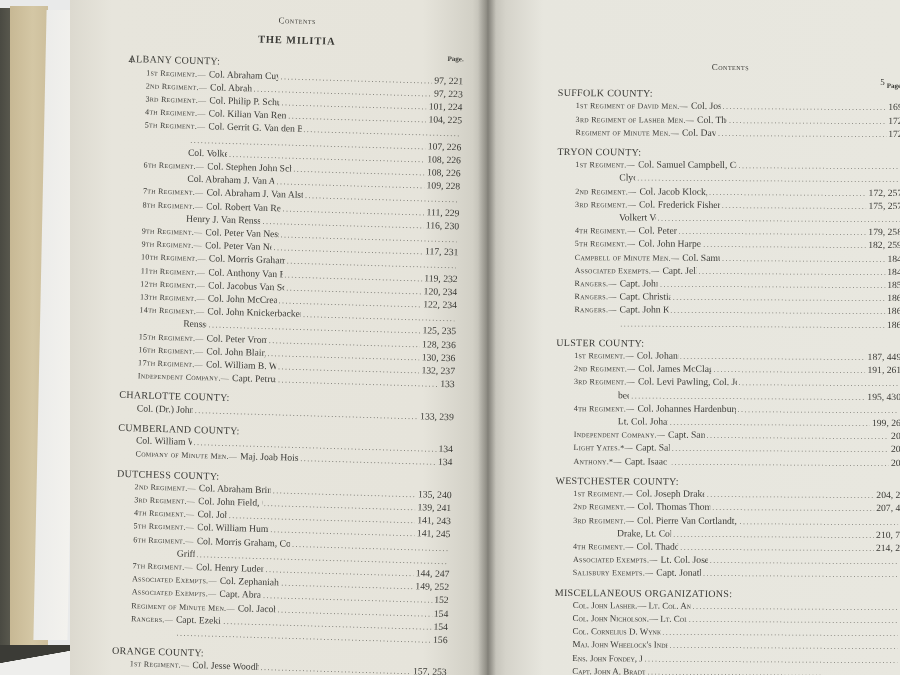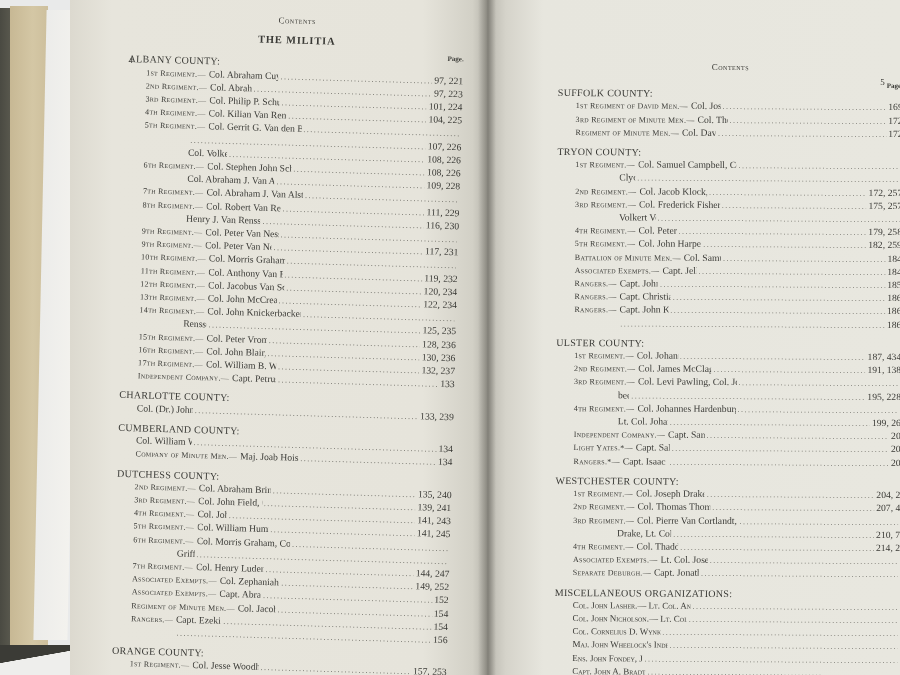--- a/index.html
+++ b/index.html
@@ -350,21 +350,21 @@
   <div class="page-col-head">Page.</div>
   <div id="right-sections">
       <div class="county">SUFFOLK COUNTY:</div>
       <div class="entry">
         <span class="unit">1st Regiment of David Men.—</span>
         <span class="text">Col. Josiah Smith</span>
         <span class="leader"></span>
         <span class="pages">169</span>
       </div>
       <div class="entry">
-        <span class="unit">3rd Regiment of Minute Men.—</span>
+        <span class="unit">3rd Regiment of Lasher Men.—</span>
         <span class="text">Col. Thomas Terry</span>
         <span class="leader"></span>
         <span class="pages">172</span>
       </div>
       <div class="entry">
         <span class="unit">Regiment of Minute Men.—</span>
         <span class="text">Col. David Mulford</span>
         <span class="leader"></span>
         <span class="pages">172</span>
       </div>
@@ -403,21 +403,21 @@
         <span class="leader"></span>
         <span class="pages">179, 258</span>
       </div>
       <div class="entry">
         <span class="unit">5th Regiment.—</span>
         <span class="text">Col. John Harper, Maj. Joseph Harper</span>
         <span class="leader"></span>
         <span class="pages">182, 259</span>
       </div>
       <div class="entry">
-        <span class="unit">Battalion of Minute Men.—</span>
+        <span class="unit">Campbell of Minute Men.—</span>
         <span class="text">Col. Samuel Campbell</span>
         <span class="leader"></span>
         <span class="pages">184</span>
       </div>
       <div class="entry">
         <span class="unit">Associated Exempts.—</span>
         <span class="text">Capt. Jellis Fonda</span>
         <span class="leader"></span>
         <span class="pages">184</span>
       </div>
@@ -442,38 +442,38 @@
       <div class="entry cont">
         <span class="text"></span>
         <span class="leader"></span>
         <span class="pages">186</span>
       </div>
       <div class="county">ULSTER COUNTY:</div>
       <div class="entry">
         <span class="unit">1st Regiment.—</span>
         <span class="text">Col. Johannes Snyder</span>
         <span class="leader"></span>
-        <span class="pages">187, 434</span>
+        <span class="pages">187, 449</span>
       </div>
       <div class="entry">
         <span class="unit">2nd Regiment.—</span>
         <span class="text">Col. James McClaghry, Lt. Col. Jacob Newkirk</span>
         <span class="leader"></span>
-        <span class="pages">191, 138</span>
+        <span class="pages">191, 261</span>
       </div>
       <div class="entry">
         <span class="unit">3rd Regiment.—</span>
         <span class="text">Col. Levi Pawling, Col. John Cantine, Lt. Col. Jacob Hoorn-</span>
         <span class="leader"></span>
         <span class="pages"></span>
       </div>
       <div class="entry cont">
         <span class="text">beek</span>
         <span class="leader"></span>
-        <span class="pages">195, 228</span>
+        <span class="pages">195, 430</span>
       </div>
       <div class="entry">
         <span class="unit">4th Regiment.—</span>
         <span class="text">Col. Johannes Hardenburgh, Lt. Col. Jonathan Elmendorph,</span>
         <span class="leader"></span>
         <span class="pages"></span>
       </div>
       <div class="entry cont">
         <span class="text">Lt. Col. Johannis Janson</span>
         <span class="leader"></span>
@@ -485,21 +485,21 @@
         <span class="leader"></span>
         <span class="pages">20</span>
       </div>
       <div class="entry">
         <span class="unit">Light Yates.*—</span>
         <span class="text">Capt.        Salisbury</span>
         <span class="leader"></span>
         <span class="pages">20</span>
       </div>
       <div class="entry">
-        <span class="unit">Rangers.*—</span>
+        <span class="unit">Anthony.*—</span>
         <span class="text">Capt. Isaac Belknap</span>
         <span class="leader"></span>
         <span class="pages">20</span>
       </div>
       <div class="county">WESTCHESTER COUNTY:</div>
       <div class="entry">
         <span class="unit">1st Regiment.—</span>
         <span class="text">Col. Joseph Drake, Col. James Hamman</span>
         <span class="leader"></span>
         <span class="pages">204, 2</span>
@@ -527,21 +527,21 @@
         <span class="leader"></span>
         <span class="pages">214, 2</span>
       </div>
       <div class="entry">
         <span class="unit">Associated Exempts.—</span>
         <span class="text">Lt. Col. Joseph Benedict</span>
         <span class="leader"></span>
         <span class="pages"></span>
       </div>
       <div class="entry">
-        <span class="unit">Separate Deburgh.—</span>
+        <span class="unit">Salisbury Exempts.—</span>
         <span class="text">Capt. Jonathan Horton</span>
         <span class="leader"></span>
         <span class="pages"></span>
       </div>
       <div class="county">MISCELLANEOUS ORGANIZATIONS:</div>
       <div class="entry misc">
         <span class="text">Col. John Lasher.— Lt. Col. Andrew Stockholm's Regiment</span>
         <span class="leader"></span>
         <span class="pages"></span>
       </div>

